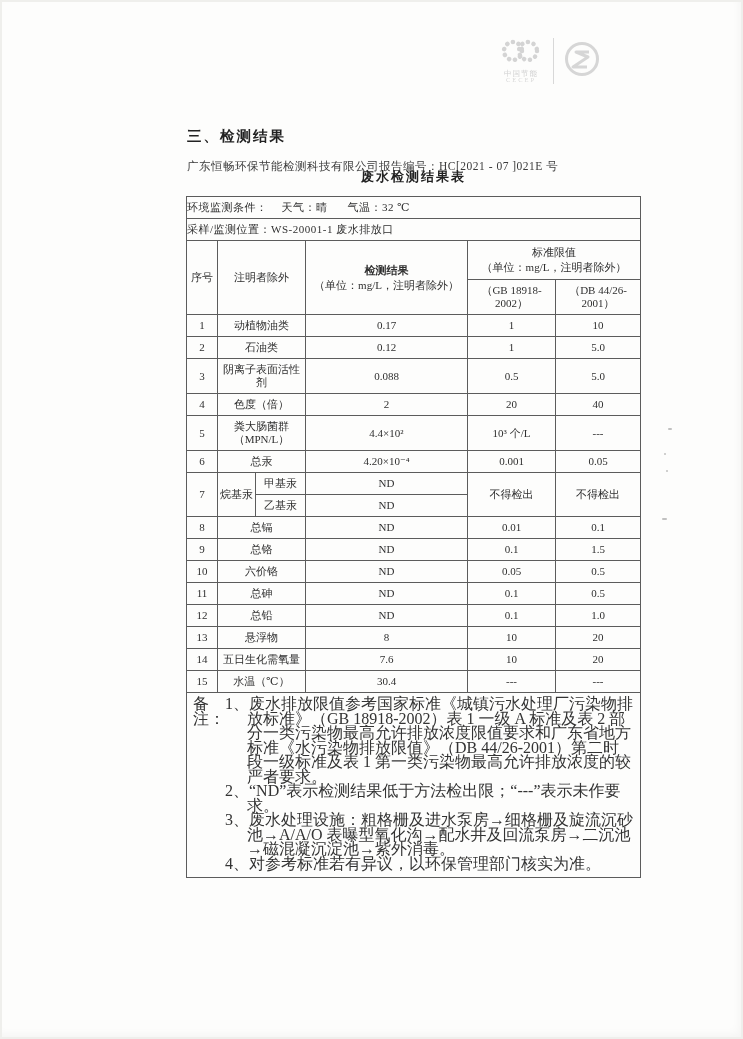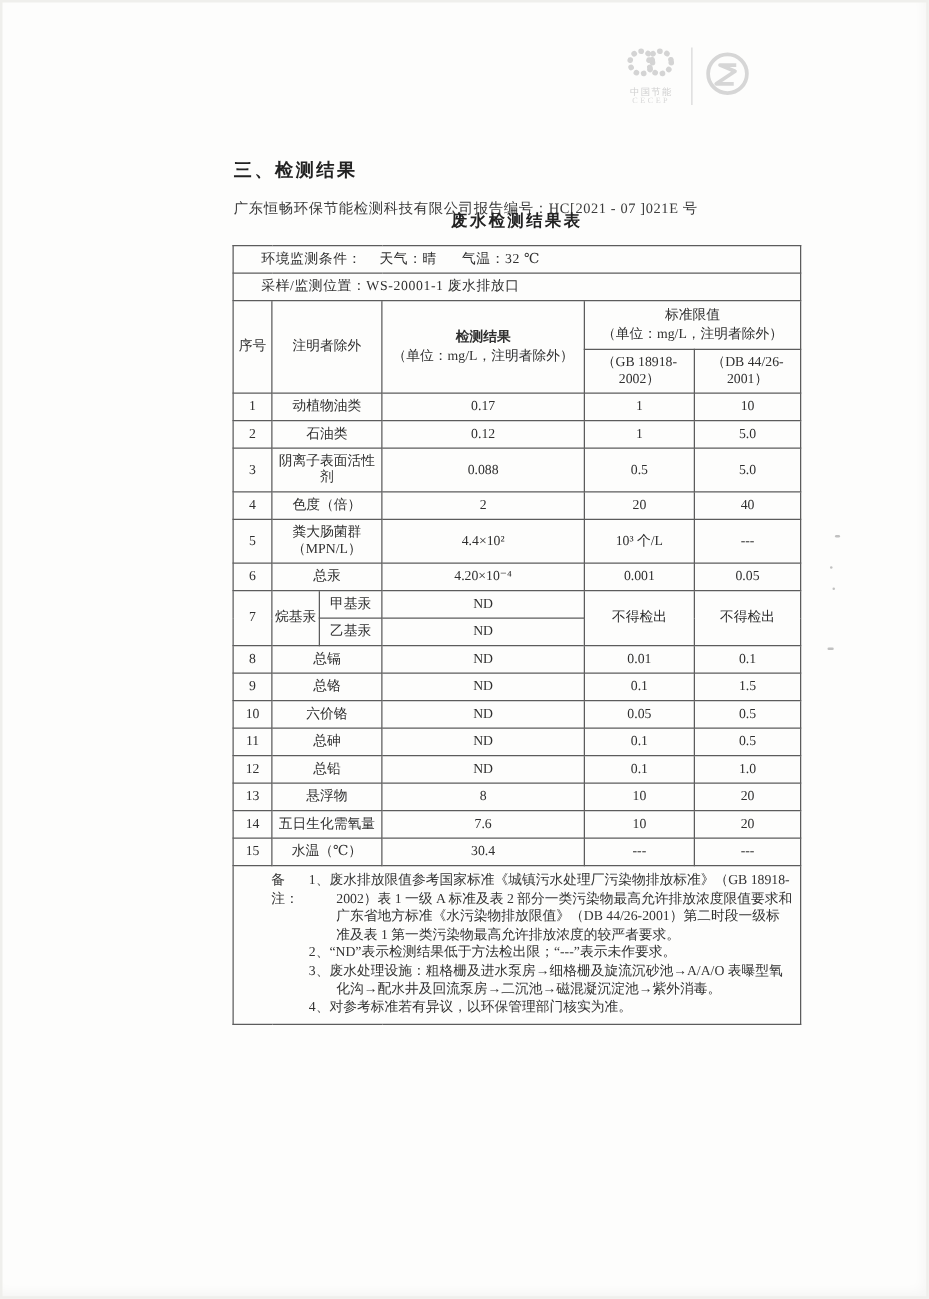--- a/index.html
+++ b/index.html
@@ -43,27 +43,27 @@
     position:absolute;top:196px;left:186px;width:454px;
     border-collapse:collapse;table-layout:fixed;
     font-size:11px;color:#2f2f2f;
   }
   table.result td, table.result th{
     border:1px solid #5c5c5c;
     text-align:center;vertical-align:middle;
     padding:4px 2px;line-height:13px;font-weight:normal;
     overflow:hidden;
   }
-  tr.meta-row td{text-align:left;padding:4px 22px;letter-spacing:0.5px;}
+  tr.meta-row td{text-align:left;padding:4px 0;letter-spacing:0.5px;}
   .meta-sp1{margin-left:14px;}
   .meta-sp2{margin-left:20px;}
   th .hl{display:block;line-height:15px;}
   td.tall{padding:7px 2px;}
   tr.notes-row td{text-align:left;padding:4px 6px 6px 6px;}
-  .notes-wrap{display:flex;font-size:11px;line-height:14.5px;color:#333;margin-left:24px;}
+  .notes-wrap{display:flex;font-size:16px;line-height:14.5px;color:#333;}
   .notes-label{flex:0 0 30px;}
   .notes-body{flex:1;}
   .note{padding-left:22px;text-indent:-22px;}
   
   .speck{position:absolute;background:#8f8f8f;opacity:0.55;border-radius:1px;}
 </style>
 </head>
 <body>
 
 <div class="logo-block">

